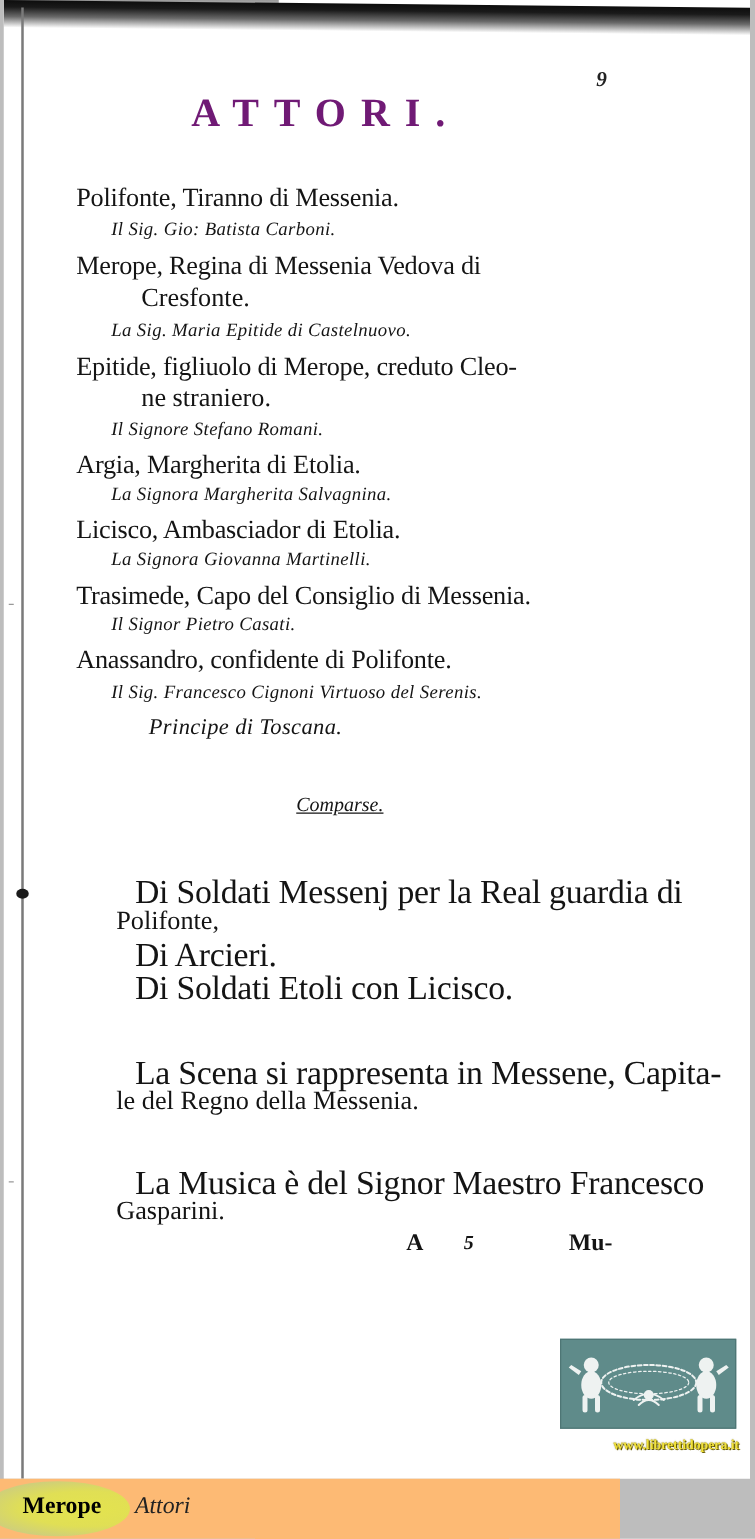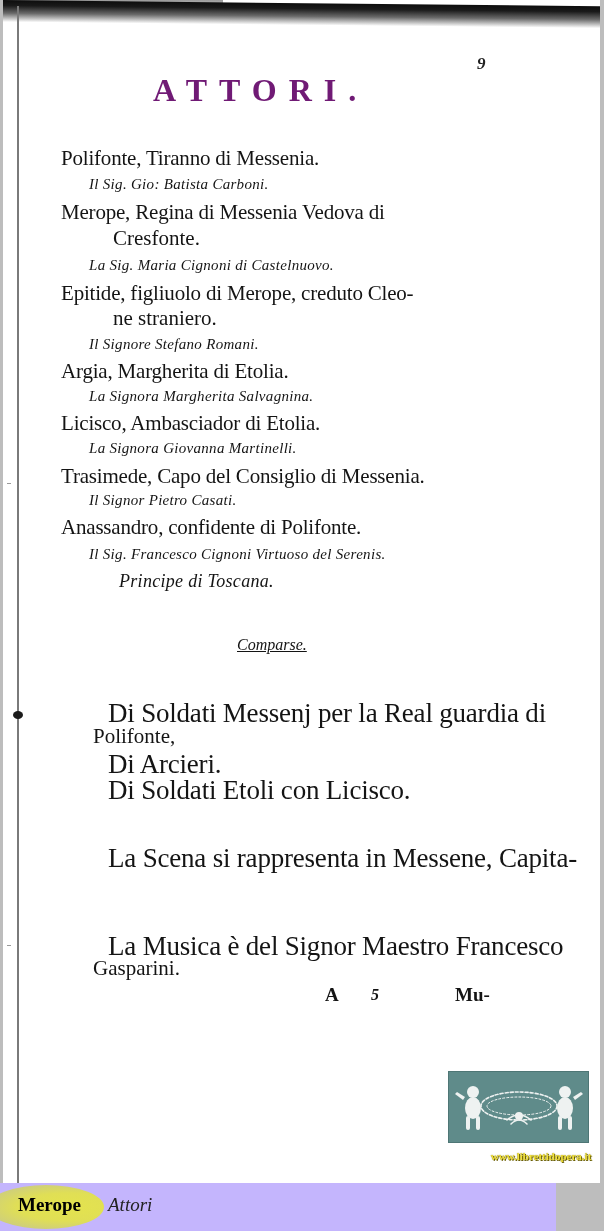--- a/index.html
+++ b/index.html
@@ -54,22 +54,22 @@
     }
     .logo svg { width: 100%; height: 100%; display: block; }
     .logo-url {
       position: absolute; left: 468px; top: 1150px; width: 140px; text-align: center;
       font-size: 11px; font-weight: bold; color: #f2e23a;
       text-shadow: 0 0 1px #5a5000, 1px 1px 0 #6b6000;
       font-family: "Liberation Serif", serif;
     }
 
     .footer {
-      position: absolute; left: 0; top: 1183px; width: 556px; height: 48px;
-      background: #c4b5fd;
+      position: absolute; left: 0; top: 1183px; width: 496px; height: 48px;
+      background: #fdba74;
     }
     .footer-badge {
       position: absolute; left: -12px; top: 2px; width: 116px; height: 44px;
       border-radius: 50%;
       background: radial-gradient(ellipse at 70% 50%, #e4e34e 0%, #e0df55 45%, #cfcf7a 75%, #bebebe 100%);
     }
     .footer-title {
       position: absolute; left: 18px; top: 11px; font-size: 19px; font-weight: bold; color: #000;
       font-family: "Liberation Serif", serif;
     }
@@ -90,21 +90,21 @@
   <div class="tick" style="top:945px"></div>
 
   <div class="page-number">9</div>
   <div class="title">ATTORI.</div>
 
   <div class="text role" style="top:146px">Polifonte, Tiranno di Messenia.</div>
   <div class="text singer" style="top:176px">Il Sig. Gio: Batista Carboni.</div>
 
   <div class="text role" style="top:200px">Merope, Regina di Messenia Vedova di</div>
   <div class="text role-cont" style="top:226px">Cresfonte.</div>
-  <div class="text singer" style="top:257px">La Sig. Maria Cignoni di Castelnuovo.</div>
+  <div class="text singer" style="top:257px">La Sig. Maria Epitide di Castelnuovo.</div>
 
   <div class="text role" style="top:281px">Epitide, figliuolo di Merope, creduto Cleo-</div>
   <div class="text role-cont" style="top:306px">ne straniero.</div>
   <div class="text singer" style="top:336px">Il Signore Stefano Romani.</div>
 
   <div class="text role" style="top:359px">Argia, Margherita di Etolia.</div>
   <div class="text singer" style="top:388px">La Signora Margherita Salvagnina.</div>
 
   <div class="text singer" style="top:440px">La Signora Giovanna Martinelli.</div>
   <div class="text role" style="top:411px">Licisco, Ambasciador di Etolia.</div>
@@ -117,20 +117,21 @@
   <div class="text singer-cont" style="top:571px">Principe di Toscana.</div>
 
   <div class="text section-head" style="top:636px">Comparse.</div>
 
   <div class="text para" style="top:698px">Di Soldati Messenj per la Real guardia di</div>
   <div class="text para-cont" style="top:724px">Polifonte,</div>
   <div class="text para" style="top:749px">Di Arcieri.</div>
   <div class="text para" style="top:775px">Di Soldati Etoli con Licisco.</div>
 
   <div class="text para" style="top:843px">La Scena si rappresenta in Messene, Capita-</div>
+  <div class="text para-cont" style="top:868px">le del Regno della Messenia.</div>
 
   <div class="text para" style="top:931px">La Musica è del Signor Maestro Francesco</div>
   <div class="text para-cont" style="top:956px">Gasparini.</div>
 
   <div class="text catch" style="top:984px; left:322px">A</div>
   <div class="text catch" style="top:986px; left:368px; font-size:16px; font-style:italic">5</div>
   <div class="text catch" style="top:984px; left:452px">Mu-</div>
 
   <div class="logo">
     <svg viewBox="0 0 139 70" xmlns="http://www.w3.org/2000/svg">

